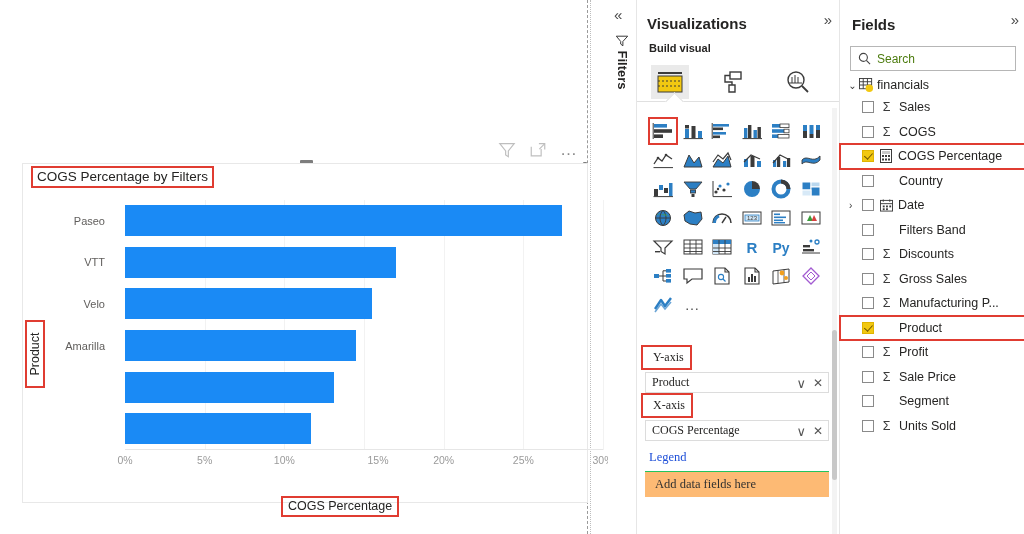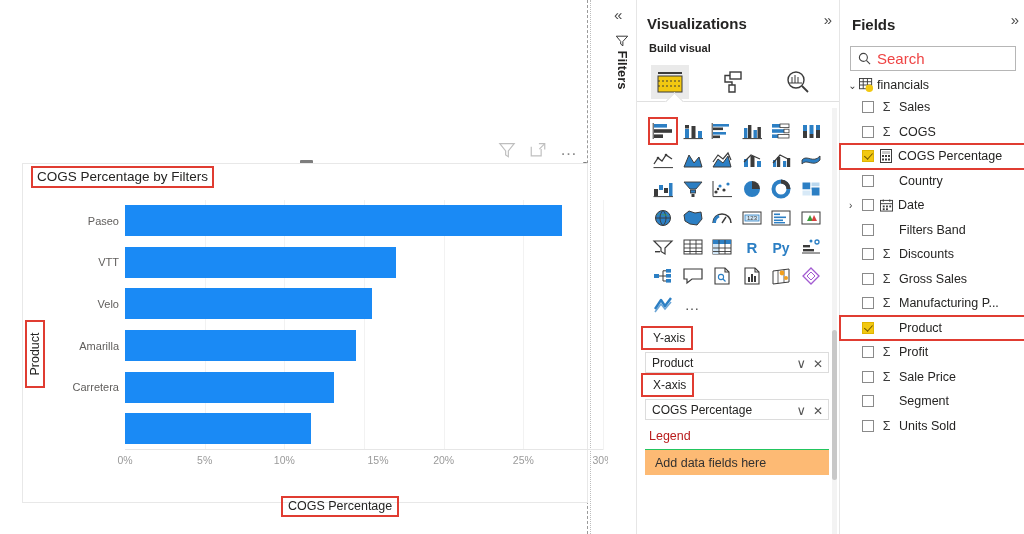--- a/index.html
+++ b/index.html
@@ -54,21 +54,21 @@
   }
   .ylabel{
     position:absolute;left:-24px;top:24px;width:68px;height:20px;
     transform:rotate(-90deg);font-size:12.5px;color:#252423;
     display:flex;align-items:center;justify-content:center;
     padding:0 3px;box-sizing:border-box;
   }
   .cats{position:absolute;left:24px;top:10px;width:78px;height:250px;}
   .cat{
     height:41.6px;display:flex;align-items:center;justify-content:flex-end;
-    font-size:11px;color:#605e5c;padding-right:6px;box-sizing:border-box;
+    font-size:11px;color:#605e5c;padding-right:20px;box-sizing:border-box;
   }
   .bars{position:absolute;left:102px;top:10px;width:460px;height:250px;}
   .barrow{height:41.6px;display:flex;align-items:center;}
   .bar{height:31px;background:#1A8AF5;}
 
   .gridlines{position:absolute;left:102px;top:10px;width:478px;height:250px;}
   .gline{position:absolute;top:0;width:0;height:250px;border-left:1px solid #f2f2f2;}
 
   .xaxis{position:absolute;left:102px;top:264px;width:478px;height:18px;}
   .xtick{position:absolute;top:0;font-size:10.5px;color:#9a9a9a;transform:translateX(-50%);white-space:nowrap;}
@@ -111,46 +111,46 @@
     border-left:1px solid #e0e0e0;border-top:1px solid #e0e0e0;transform:rotate(45deg);}
 
   .vizgrid{
     position:relative;margin:14px 0 0 12px;width:178px;
     display:grid;grid-template-columns:repeat(6,29.5px);gap:3px 0px;
   }
   .vizcell{width:28px;height:26px;display:flex;align-items:center;justify-content:center;cursor:pointer;}
   .vizcell.sel{outline:2px solid #e03c31;outline-offset:-1px;}
   .vizdots{font-size:15px;color:#555;letter-spacing:1px;line-height:20px;}
 
-  .wells{position:relative;margin-top:8px;}
+  .wells{position:relative;margin-top:27px;font-family:Liberation Serif, serif;}
   .well-label{font-size:12px;color:#252423;padding:3px 6px 3px 10px;display:inline-block;}
   .well-label-box{margin-left:4px;}
   .well-chip{
     position:relative;margin:2px 10px 0 8px;height:21px;background:#ffffff;
     border:1px solid #dcdcdc;box-sizing:border-box;display:flex;align-items:center;
     padding-left:6px;font-size:12px;color:#252423;
   }
   .chip-actions{position:absolute;right:5px;top:0;height:21px;display:flex;align-items:center;gap:7px;color:#555;font-size:11px;}
   .well-empty{
     margin:4px 10px 0 8px;height:25px;background:#fdba74;display:flex;align-items:center;
     padding-left:10px;font-size:12.5px;color:#323130;border-top:1px solid #22c55e;
   }
-  .legend-label{font-size:12.5px;color:#b91c1c;padding:9px 0 2px 12px;}
+  .legend-label{font-size:12.5px;color:#1d4ed8;padding:9px 0 2px 12px;}
   .viz-scroll{position:absolute;right:2px;top:330px;width:5px;height:150px;background:#c8c8c8;border-radius:3px;}
   .viz-scrolltrack{position:absolute;right:2px;top:108px;width:5px;height:426px;background:#f3f3f3;}
 
   
   .fieldspane{position:relative;flex:0 0 186px;width:186px;height:534px;background:#ffffff;}
   .fields-head{position:relative;height:32px;display:flex;align-items:center;padding:8px 8px 0 12px;}
   .fields-title{font-size:15px;font-weight:600;color:#252423;}
   .searchbox{
     position:relative;margin:6px 10px 0 10px;height:25px;border:1px solid #b6b6b6;
     display:flex;align-items:center;padding-left:7px;box-sizing:border-box;
   }
-  .search-text{font-size:15px;color:#ef4444;margin-left:6px;}
+  .search-text{font-size:12px;color:#4d7c0f;margin-left:6px;}
   .tablerow{display:flex;align-items:center;padding:7px 0 3px 6px;font-size:12.5px;color:#252423;}
   .tree-chev{width:13px;font-size:10px;color:#3b3b3b;display:inline-block;text-align:center;}
   .tbl-name{margin-left:3px;}
   .fieldrow{display:flex;align-items:center;height:24.5px;padding-left:22px;font-size:12.5px;color:#252423;position:relative;}
   .fieldrow .sub-chev{position:absolute;left:9px;font-size:10px;color:#3b3b3b;}
   .chk{width:12px;height:12px;border:1px solid #8a8a8a;box-sizing:border-box;background:#fff;flex:0 0 12px;}
   .chk.on{background:#F2C811;border-color:#E0B400;position:relative;}
   .chk.on:after{content:"";position:absolute;left:3px;top:0px;width:3.5px;height:7px;
     border:solid #6b5400;border-width:0 1.6px 1.6px 0;transform:rotate(42deg);}
   .sigma{width:15px;text-align:center;font-size:12.5px;color:#3b3b3b;margin-left:5px;flex:0 0 15px;}
@@ -201,21 +201,20 @@
             <div class="gline" style="left: 239px;"></div>
             <div class="gline" style="left: 318.667px;"></div>
             <div class="gline" style="left: 398.333px;"></div>
             <div class="gline" style="left: 478px;"></div>
           </div>
         <div class="cats">
             <div class="cat">Paseo</div>
             <div class="cat">VTT</div>
             <div class="cat">Velo</div>
             <div class="cat">Amarilla</div>
-            <div class="cat">Carretera</div>
           </div>
         <div class="bars">
             <div class="barrow">
               <div class="bar" title="Paseo 27.4%" style="width: 436.573px; background: rgb(26, 138, 245);"></div>
             </div>
             <div class="barrow">
               <div class="bar" title="VTT 17%" style="width: 270.867px; background: rgb(26, 138, 245);"></div>
             </div>
             <div class="barrow">
               <div class="bar" title="Velo 15.5%" style="width: 246.967px; background: rgb(26, 138, 245);"></div>

